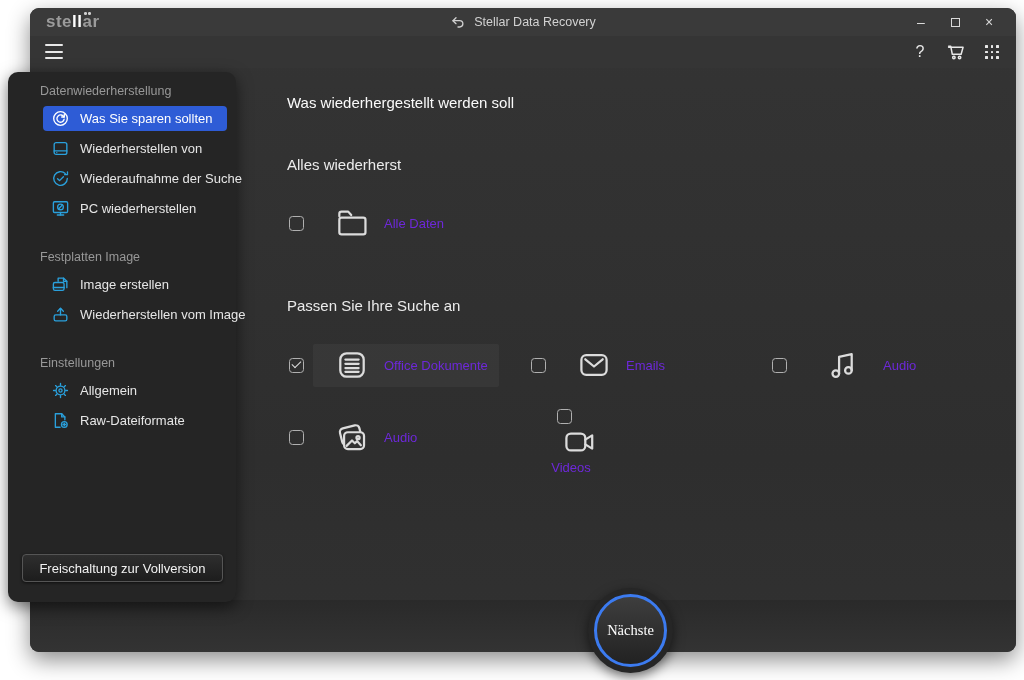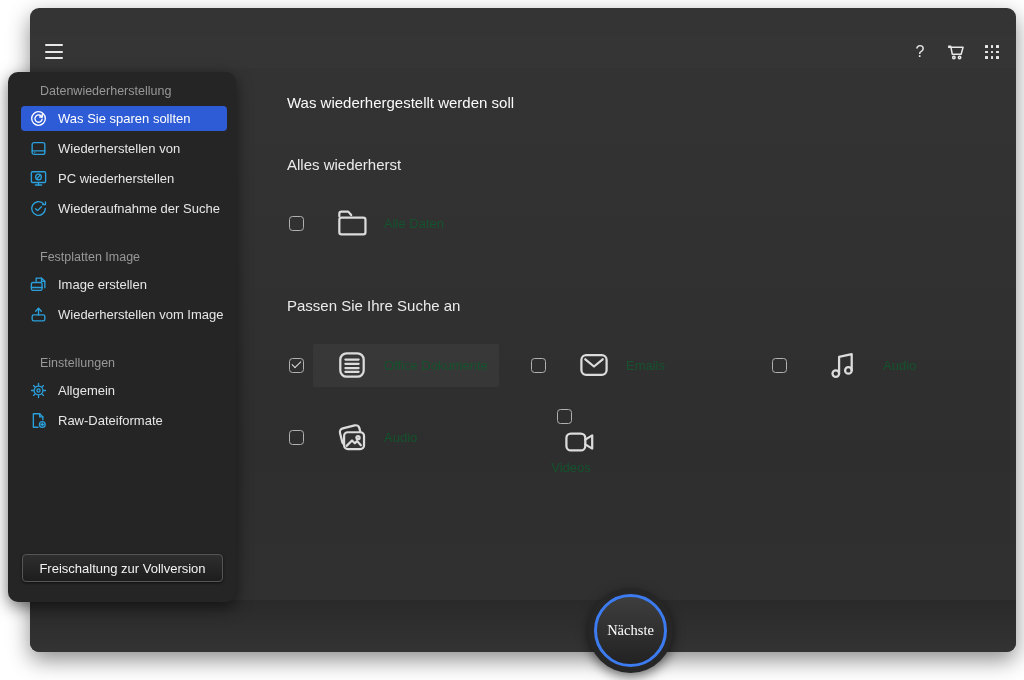--- a/index.html
+++ b/index.html
@@ -36,21 +36,21 @@
 
   .footer-band { position:absolute; left:0; right:0; bottom:0; height:52px;
     background:linear-gradient(#2a2a2a,#333333); border-radius:0 0 9px 9px; }
 
   
   .sidebar { position:absolute; left:8px; top:72px; width:228px; height:530px;
     background:#252525; border-radius:10px; box-shadow:0 5px 16px rgba(0,0,0,.55);
     padding-top:12px;padding-left:12px; }
   .sec-label { margin:0 0 8px 20px; color:#989898; font-size:12.5px; }
   .sec-gap { height:24px; }
-  .side-item { display:flex; align-items:center; gap:10px; height:25px; margin:0 9px 5px 1px;
+  .side-item { display:flex; align-items:center; gap:10px; height:25px; margin:0 9px 5px 23px;
     padding:0 8px; border-radius:4px; color:#e6e6e6; font-size:13px; cursor:default; white-space:nowrap; }
   .side-item .sicon { width:19px; height:19px; flex:0 0 19px; color:#2aa0dc; display:flex; align-items:center; }
   .side-item.selected { background:#2e5cd6; color:#ffffff; }
   .side-item.selected .sicon { color:#ffffff; }
   .unlock-btn { position:absolute; left:14px; top:482px; width:201px; height:28px;
     border:1px solid #555555; border-radius:4px; color:#f2f2f2; font-size:13px;
     background:linear-gradient(#2e2e2e,#1d1d1d); display:flex; align-items:center; justify-content:center;
     box-shadow:0 1px 3px rgba(0,0,0,.6); cursor:default; }
 
   
@@ -58,41 +58,60 @@
   .sub-head { position:absolute; font-size:15px; color:#ebebeb; }
   .sub1 { left:287px; top:156px; }
   .sub2 { left:287px; top:297px; }
 
   .option { position:absolute; display:flex; align-items:center; height:56px; }
   .option .cb-wrap { width:15px; display:flex; }
   .checkbox { width:15px; height:15px; border:1.6px solid #b0b0b0; border-radius:3.5px; position:relative; }
   .checkbox.checked::after { content:""; position:absolute; left:2.2px; top:2.6px; width:7.5px; height:4px;
     border-left:1.6px solid #dedede; border-bottom:1.6px solid #dedede; transform:rotate(-45deg); }
   .option .oicon { width:38px; height:38px; margin-left:29px; color:#dcdcdc; display:flex; align-items:center; justify-content:center; }
-  .option .olabel { margin-left:13px; font-size:13px; color:#14532d; white-space:nowrap; }
+  .option .olabel { margin-left:13px; font-size:13px; color:#6d28d9; white-space:nowrap; }
   .option.hl::before { content:""; position:absolute; left:24px; top:7px; width:186px; height:43px;
     background:rgba(255,255,255,.045); border-radius:2px; }
   .option > * { position:relative; }
 
   
   .next-wrap { position:absolute; left:588px; top:588px; width:85px; height:85px; border-radius:50%;
     background:#262626; box-shadow:0 4px 12px rgba(0,0,0,.55); display:flex; align-items:center; justify-content:center;font-family:Liberation Serif, serif; }
   .next-btn { width:73px; height:73px; border-radius:50%; border:3px solid #3c7bf0;
     background:linear-gradient(#3e3e3e,#222222); color:#ffffff; font-size:14.5px;
     display:flex; align-items:center; justify-content:center; cursor:default; }
 
   svg { display:block; }
 </style>
 </head>
 <body>
 
 <div class="stage">
 
   <div class="window">
 
+    <div class="titlebar">
+      <div class="logo"><span>ste</span><span class="lmid">ll</span><span>ar</span></div>
+      <div class="tb-center">
+        <span>
+          <svg width="16" height="16" viewBox="0 0 24 24" fill="none" stroke="#cfcfcf" stroke-width="2" stroke-linecap="round" stroke-linejoin="round">
+            <path d="M9 5.5 4.5 10 9 14.5"></path>
+              <path d="M4.5 10h10a4.8 4.8 0 0 1 4.8 4.8 4.8 4.8 0 0 1-4.8 4.7h-2.5"></path>
+          </svg>
+        </span>
+        <span>Stellar Data Recovery</span>
+      </div>
+      <div class="tb-controls">
+        <div class="ctl">–</div>
+        <div class="ctl">
+            <span class="maxbox"></span>
+          </div>
+        <div class="ctl">×</div>
+      </div>
+    </div>
 
     <div class="toolbar">
       <div class="hamburger">
           <i></i>
           <i></i>
           <i></i>
         </div>
       <div class="toolbar-right">
         <div class="tool-btn help-glyph">?</div>
         <div class="tool-btn">
@@ -143,39 +162,39 @@
             <path d="M4 15h16"></path>
             <path d="M7.3 17.3h.01"></path>
         </svg>
       </span>
       <span>Wiederherstellen von</span>
     </div>
 
     <div class="side-item">
       <span class="sicon">
         <svg width="19" height="19" viewBox="0 0 24 24" fill="none" stroke="currentColor" stroke-width="1.7" stroke-linecap="round" stroke-linejoin="round">
+          <path d="M20.6 12a8.6 8.6 0 1 1-2.6-6.2"></path>
+            <path d="M20.8 3.6v3.6h-3.6"></path>
+            <path d="M8.3 12.2l2.5 2.5 4.9-5"></path>
+        </svg>
+      </span>
+      <span>Wiederaufnahme der Suche</span>
+    </div>
+
+    <div class="side-item">
+      <span class="sicon">
+        <svg width="19" height="19" viewBox="0 0 24 24" fill="none" stroke="currentColor" stroke-width="1.7" stroke-linecap="round" stroke-linejoin="round">
           <rect x="3" y="3.5" width="18" height="13.5" rx="1.5"></rect>
             <circle cx="12" cy="10" r="3.6"></circle>
             <path d="M9.6 12.6l4.8-5.2"></path>
             <path d="M12 17v3.2"></path>
             <path d="M8 20.2h8"></path>
         </svg>
       </span>
       <span>PC wiederherstellen</span>
-    </div>
-
-    <div class="side-item">
-      <span class="sicon">
-        <svg width="19" height="19" viewBox="0 0 24 24" fill="none" stroke="currentColor" stroke-width="1.7" stroke-linecap="round" stroke-linejoin="round">
-          <path d="M20.6 12a8.6 8.6 0 1 1-2.6-6.2"></path>
-            <path d="M20.8 3.6v3.6h-3.6"></path>
-            <path d="M8.3 12.2l2.5 2.5 4.9-5"></path>
-        </svg>
-      </span>
-      <span>Wiederaufnahme der Suche</span>
     </div>
 
     <div class="sec-gap"></div>
     <div class="sec-label">Festplatten Image</div>
 
     <div class="side-item">
       <span class="sicon">
         <svg width="19" height="19" viewBox="0 0 24 24" fill="none" stroke="currentColor" stroke-width="1.7" stroke-linecap="round" stroke-linejoin="round">
           <path d="M9 8V4h7l4 4v8"></path>
             <path d="M15.8 4v4H20"></path>

